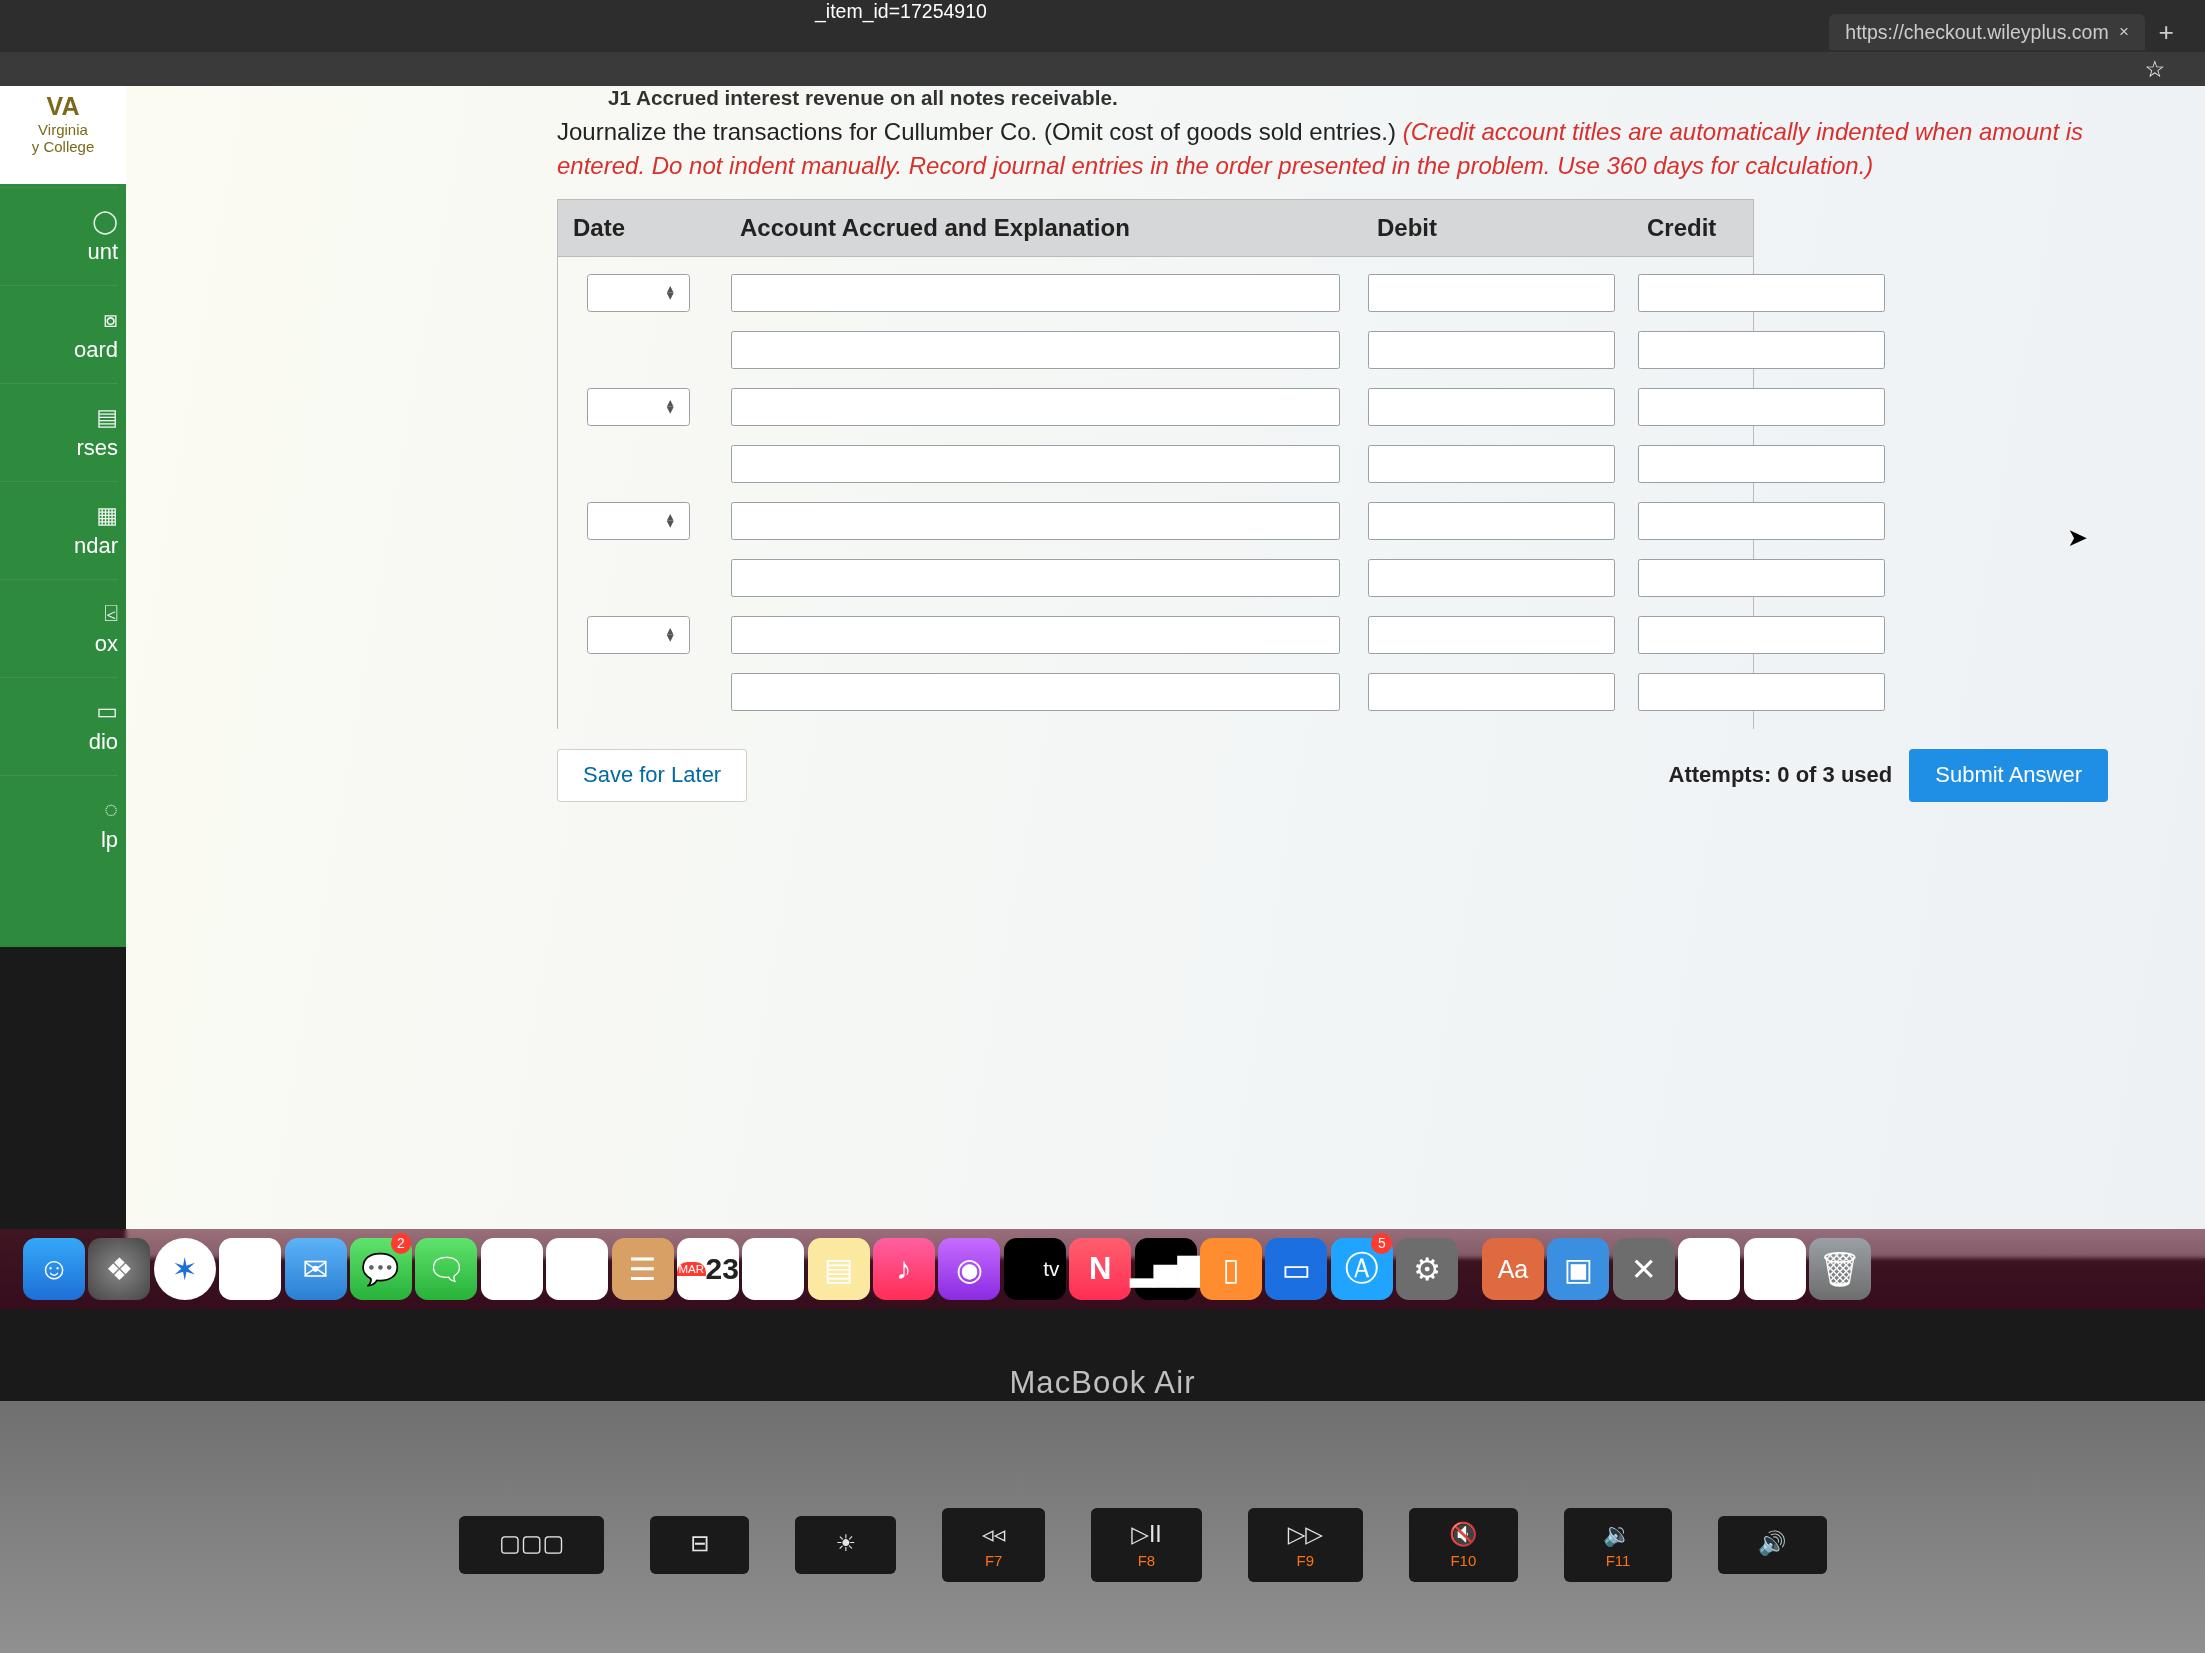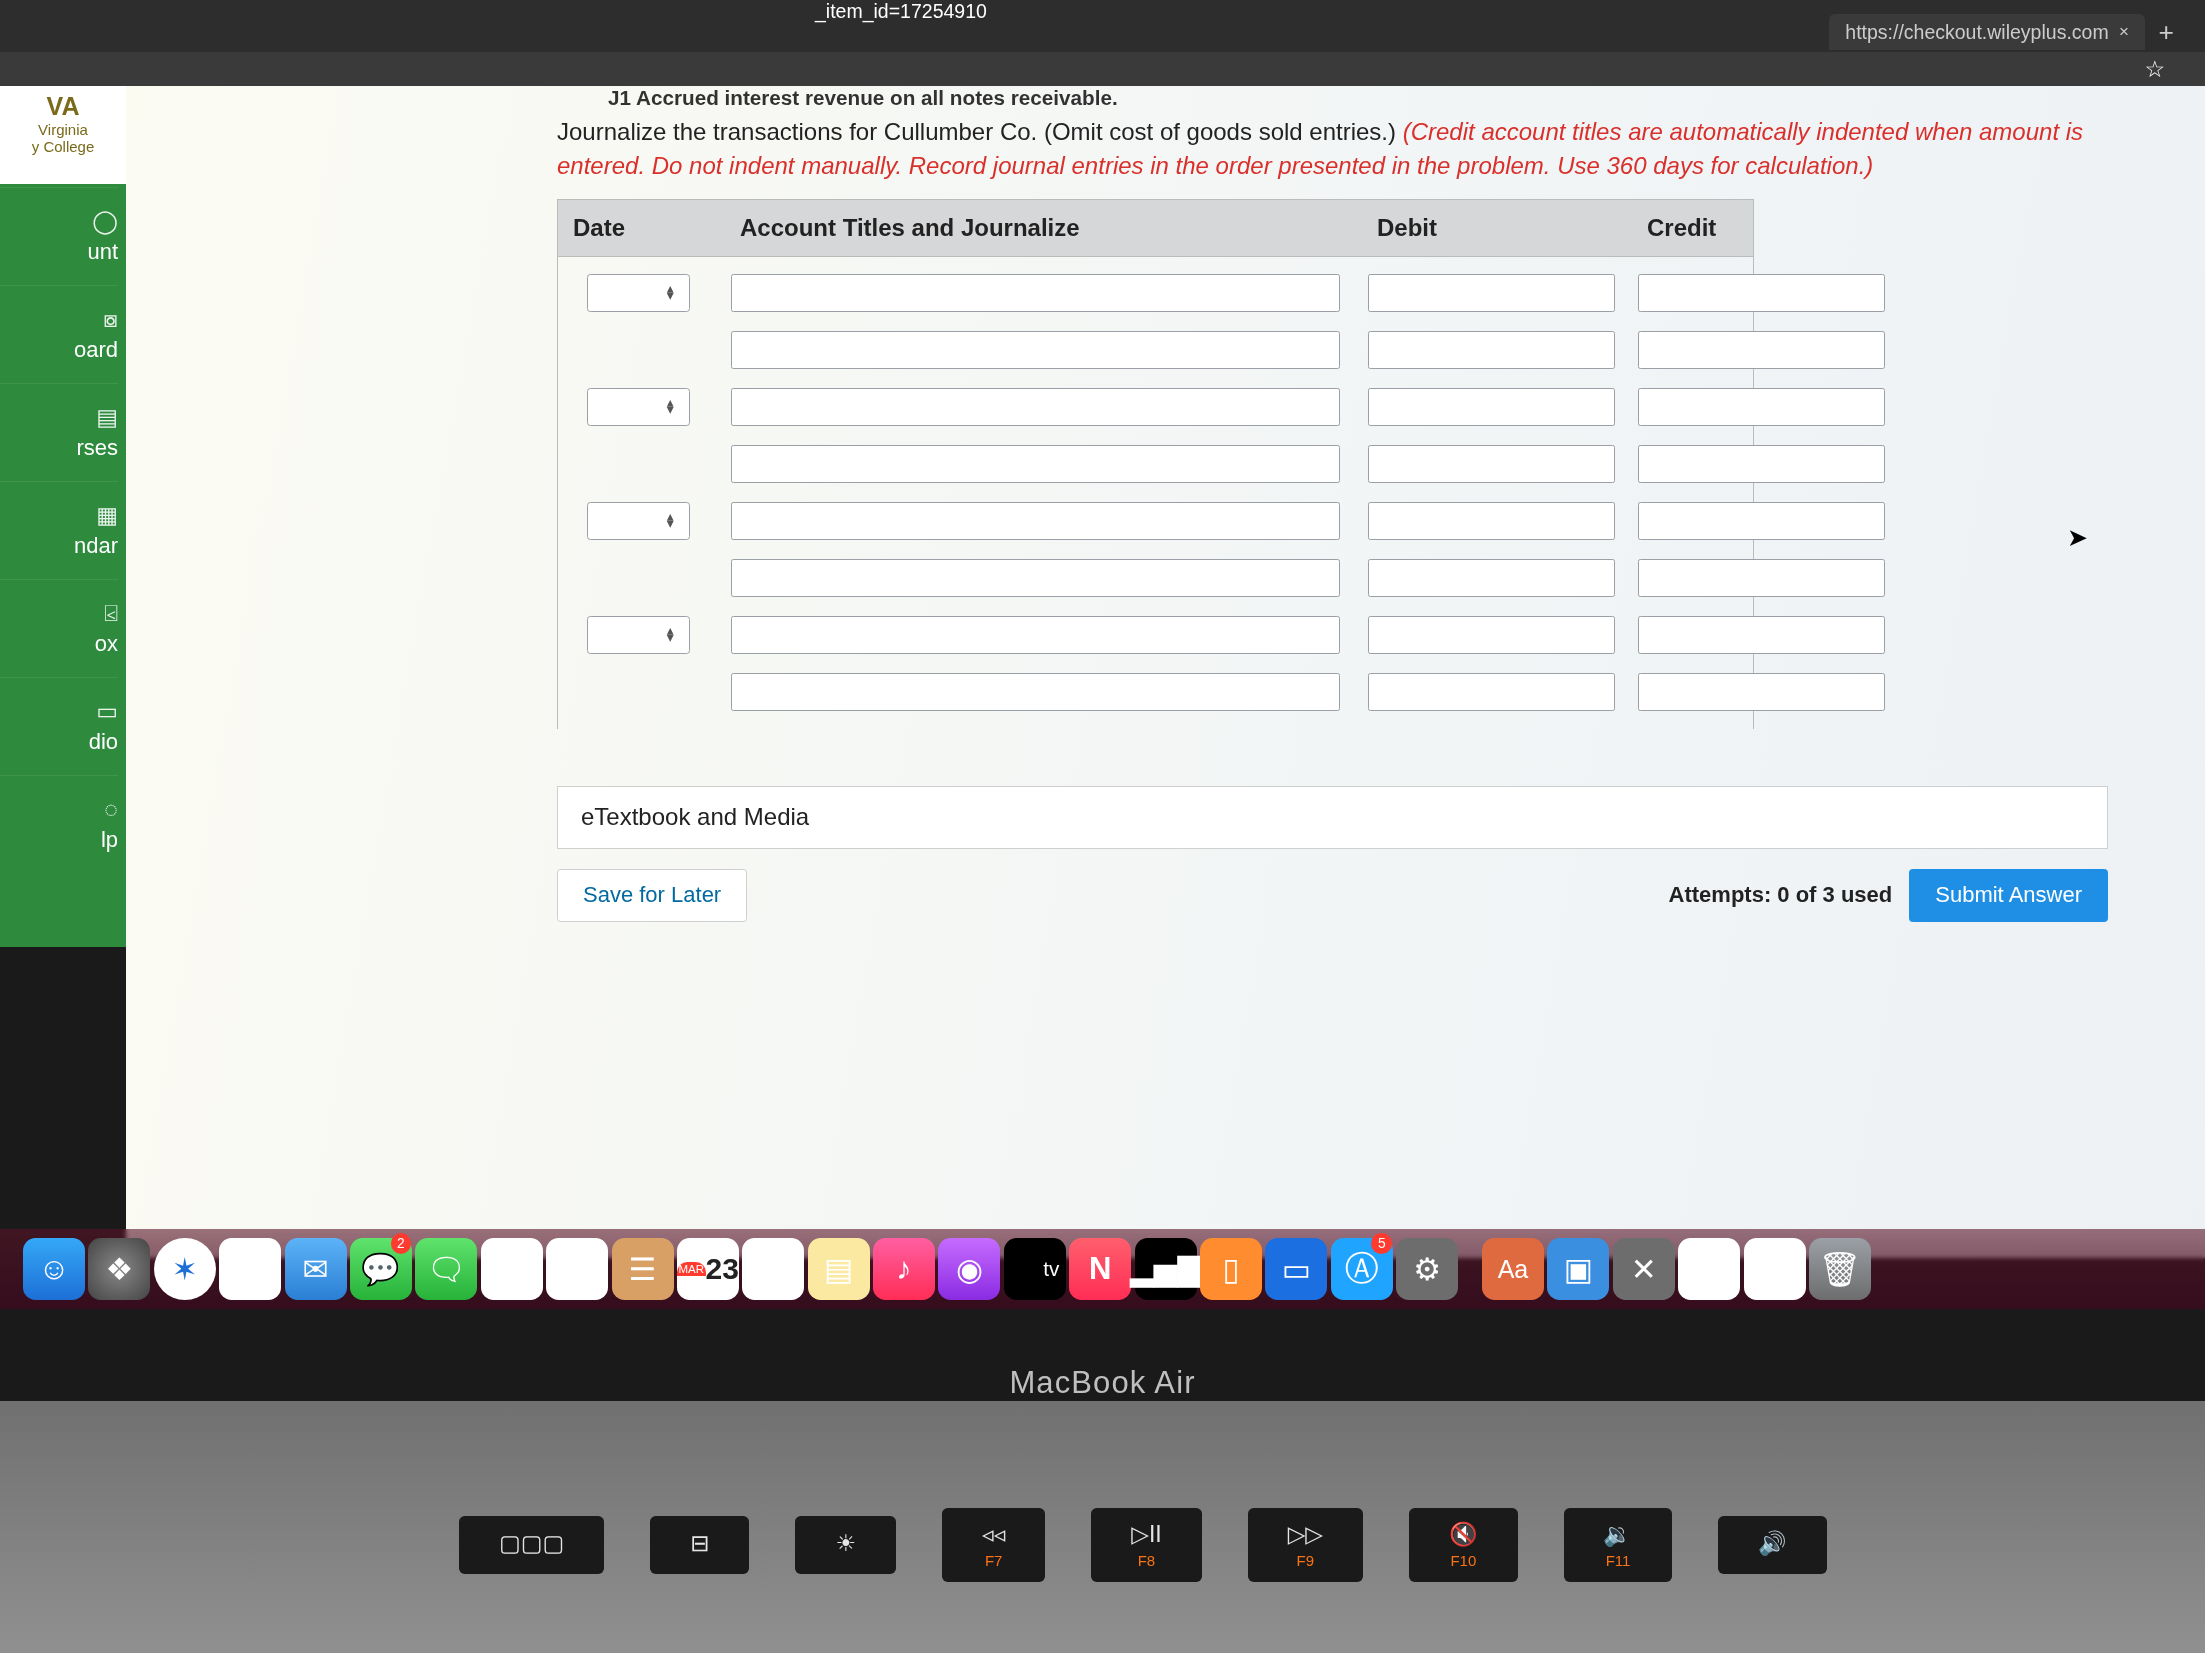--- a/index.html
+++ b/index.html
@@ -383,21 +383,21 @@
   <div class="breadcrumb-remnant">J1     Accrued interest revenue on all notes receivable.</div>
 
   <p class="prompt">
     <span>Journalize the transactions for Cullumber Co. (Omit cost of goods sold entries.) </span>
     <span class="red">(Credit account titles are automatically indented when amount is entered. Do not indent manually. Record journal entries in the order presented in the problem. Use 360 days for calculation.)</span>
   </p>
 
   <div class="jtable">
     <div class="jtable-header">
       <div>Date</div>
-      <div>Account Titles and Journalize</div>
+      <div>Account Accrued and Explanation</div>
       <div>Debit</div>
       <div>Credit</div>
     </div>
     <div class="jtable-body">
 
       <div class="jrow">
         <div class="jcell">
           <div class="date-select">
             <span class="stepper">
                 <span>▴</span>
@@ -471,23 +471,20 @@
       </div>
       <div class="jrow">
         <div class="jcell"></div>
         <div class="jcell"><input class="text-input acct-input" style=""></div>
         <div class="jcell"><input class="num-input" style=""></div>
         <div class="jcell"><input class="num-input" style=""></div>
       </div>
     </div>
   </div>
 
-  <div class="etext-bar">
-    <span>eTextbook and Media</span>
-  </div>
 
   <div class="action-bar">
     <button class="btn">Save for Later</button>
     <div class="spacer"></div>
     <span class="attempts">Attempts: 0 of 3 used</span>
     <button class="btn btn-primary">Submit Answer</button>
   </div>
 </div>
 
 <span class="cursor-arrow">➤</span>

